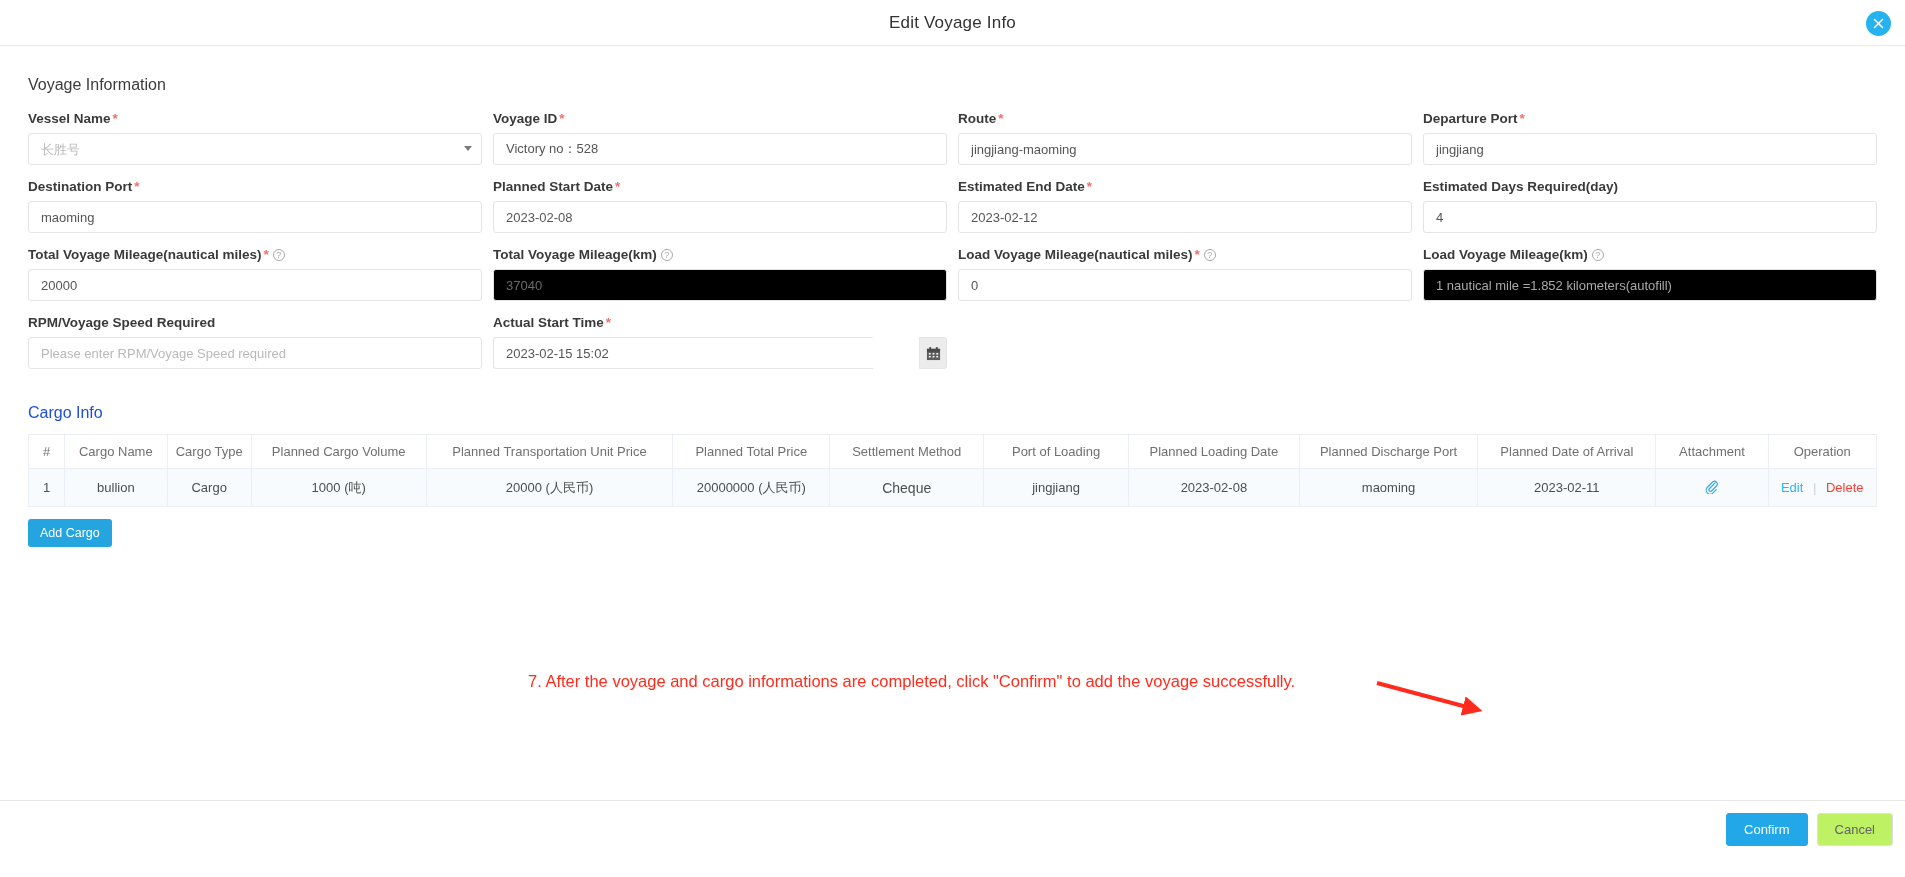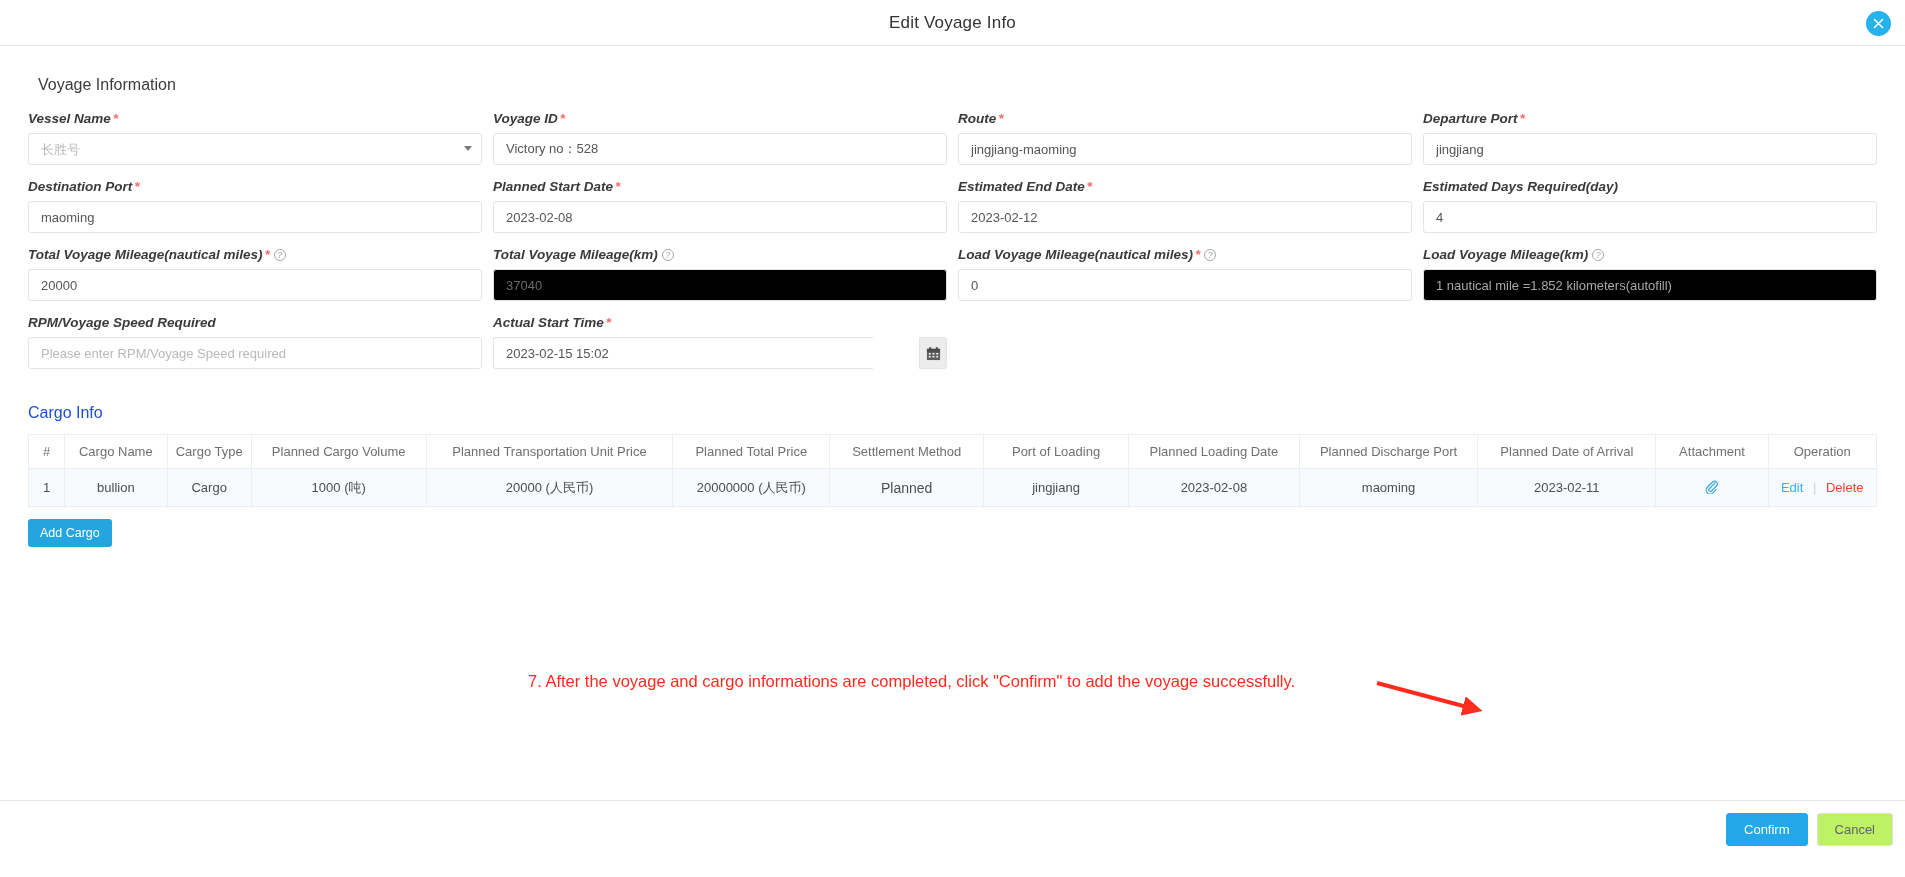--- a/index.html
+++ b/index.html
@@ -36,41 +36,40 @@
 
   
   .dlg-body{
     padding:18px 28px 0 28px;
     height:811px;
     overflow:hidden;
     position:relative;
   }
   .section-title{
     font-size:16px; color:#3c3c3c; font-weight:400;
-    margin:12px 0 16px 10px;
+    margin:12px 0 16px 0;
   }
 
   .form-grid{
     display:grid;
     grid-template-columns:repeat(4, 1fr);
     column-gap:11px;
     row-gap:0px;
   }
   .field{ margin-bottom:13px; }
   .field.full{ grid-column:1 / -1; }
 
   label.fl{
     display:block;
     font-size:13.5px;
     font-weight:bold;
     color:#3a3a3a;
     margin-bottom:6px;
     line-height:17px;
     white-space:nowrap;
-    font-style:italic;
   }
   .req{ color:#f56c6c; font-weight:bold; margin-left:2px; }
   .helpicon{
     display:inline-block;
     width:12px; height:12px;
     border:1px solid #a8a8a8;
     border-radius:50%;
     color:#a8a8a8;
     font-size:9px; line-height:10px;
     text-align:center;
@@ -370,21 +369,21 @@
       </tr>
     </thead>
     <tbody>
       <tr>
         <td>1</td>
         <td>bullion</td>
         <td>Cargo</td>
         <td>1000 (吨)</td>
         <td>20000 (人民币)</td>
         <td>20000000 (人民币)</td>
-        <td><span style="font-size:14px">Planned</span></td>
+        <td><span style="font-size:14px">Cheque</span></td>
         <td>jingjiang</td>
         <td>2023-02-08</td>
         <td>maoming</td>
         <td>2023-02-11</td>
         <td>
           <span class="clip">
             <svg width="15" height="15" viewBox="0 0 16 16" aria-hidden="true">
               <path d="M11.8 4.2 L5.6 10.4 a1.7 1.7 0 0 0 2.4 2.4 L13.6 7.2 a3 3 0 0 0 -4.2 -4.2 L3.6 8.8 a4.2 4.2 0 0 0 6 6 L 13 11.4" fill="none" stroke="#3aa8dd" stroke-width="1.3" stroke-linecap="round"></path>
             </svg>
           </span>

